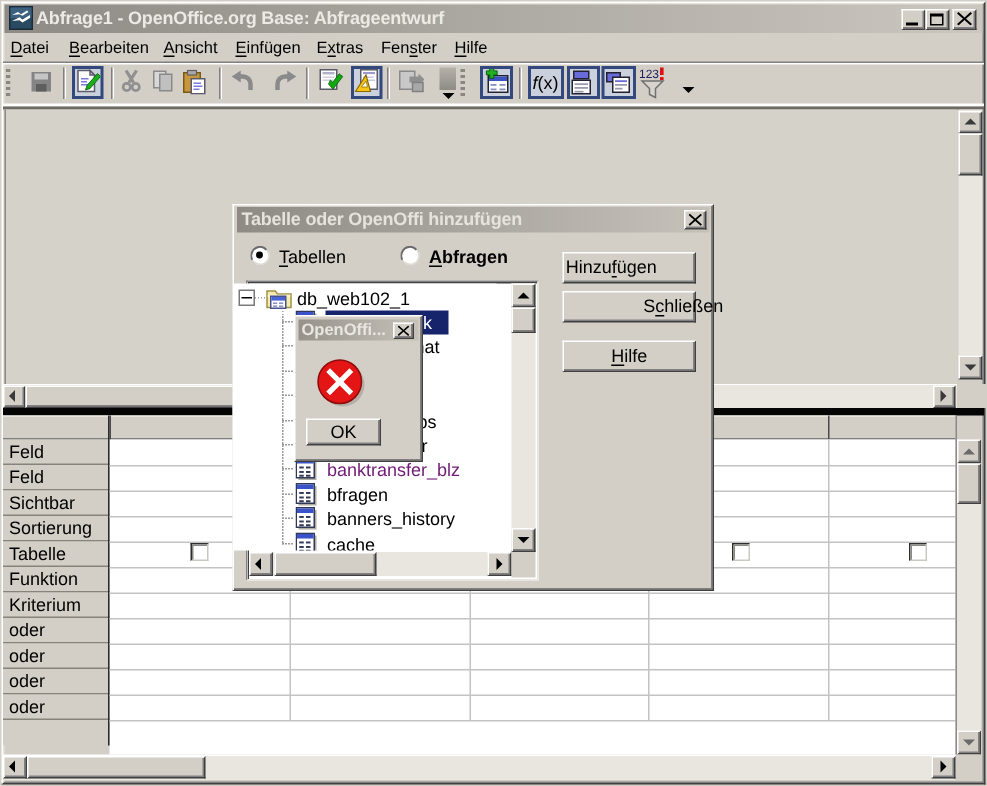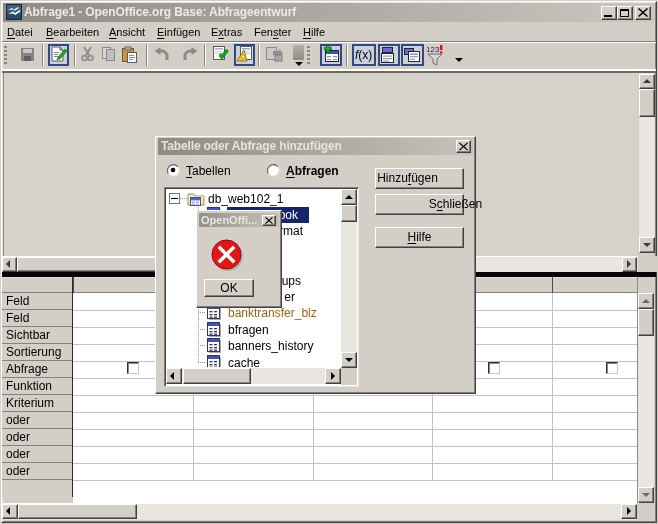--- a/index.html
+++ b/index.html
@@ -171,21 +171,21 @@
 <div class="a" style="left:73px;top:293px;width:564px;height:210px;background:#fff;"></div>
 <div class="a" style="left:2px;top:293px;width:71px;height:17px;background:#d3cfc7;border-bottom:1px solid #86837b;"></div>
 <div class="a tx" style="left:6px;top:293px;height:16px;line-height:16px;font-size:12px;">Feld</div>
 <div class="a" style="left:2px;top:310px;width:71px;height:17px;background:#d3cfc7;border-bottom:1px solid #86837b;"></div>
 <div class="a tx" style="left:6px;top:310px;height:16px;line-height:16px;font-size:12px;">Feld</div>
 <div class="a" style="left:2px;top:327px;width:71px;height:17px;background:#d3cfc7;border-bottom:1px solid #86837b;"></div>
 <div class="a tx" style="left:6px;top:327px;height:16px;line-height:16px;font-size:12px;">Sichtbar</div>
 <div class="a" style="left:2px;top:344px;width:71px;height:17px;background:#d3cfc7;border-bottom:1px solid #86837b;"></div>
 <div class="a tx" style="left:6px;top:344px;height:16px;line-height:16px;font-size:12px;">Sortierung</div>
 <div class="a" style="left:2px;top:361px;width:71px;height:17px;background:#d3cfc7;border-bottom:1px solid #86837b;"></div>
-<div class="a tx" style="left:6px;top:361px;height:16px;line-height:16px;font-size:12px;">Abfrage</div>
+<div class="a tx" style="left:6px;top:361px;height:16px;line-height:16px;font-size:12px;">Tabelle</div>
 <div class="a" style="left:2px;top:378px;width:71px;height:17px;background:#d3cfc7;border-bottom:1px solid #86837b;"></div>
 <div class="a tx" style="left:6px;top:378px;height:16px;line-height:16px;font-size:12px;">Funktion</div>
 <div class="a" style="left:2px;top:395px;width:71px;height:17px;background:#d3cfc7;border-bottom:1px solid #86837b;"></div>
 <div class="a tx" style="left:6px;top:395px;height:16px;line-height:16px;font-size:12px;">Kriterium</div>
 <div class="a" style="left:2px;top:412px;width:71px;height:17px;background:#d3cfc7;border-bottom:1px solid #86837b;"></div>
 <div class="a tx" style="left:6px;top:412px;height:16px;line-height:16px;font-size:12px;">oder</div>
 <div class="a" style="left:2px;top:429px;width:71px;height:17px;background:#d3cfc7;border-bottom:1px solid #86837b;"></div>
 <div class="a tx" style="left:6px;top:429px;height:16px;line-height:16px;font-size:12px;">oder</div>
 <div class="a" style="left:2px;top:446px;width:71px;height:17px;background:#d3cfc7;border-bottom:1px solid #86837b;"></div>
 <div class="a tx" style="left:6px;top:446px;height:16px;line-height:16px;font-size:12px;">oder</div>
@@ -221,40 +221,40 @@
 <div class="a" style="left:638px;top:503px;width:16px;height:17px;background:#d3cfc7;"></div>
 <div class="a" style="left:2px;top:503px;width:635px;height:1px;background:#fff;"></div>
 <div class="a" style="left:2px;top:504px;width:635px;height:16px;background:#e9e6e0;"></div>
 <div class="a rz" style="left:2px;top:504px;width:16px;height:15px;"></div>
 <div class="a tri" style="left:6px;top:507px;border-top:4px solid transparent;border-bottom:4px solid transparent;border-right:4px solid #000;"></div>
 <div class="a rz" style="left:18px;top:504px;width:119px;height:15px;"></div>
 <div class="a rz" style="left:621px;top:504px;width:16px;height:15px;"></div>
 <div class="a tri" style="left:627px;top:507px;border-top:4px solid transparent;border-bottom:4px solid transparent;border-left:4px solid #000;"></div>
 <div class="a" style="left:155px;top:136px;width:321px;height:258px;background:#d3cfc7;border:1px solid;border-color:#fff #404040 #404040 #fff;box-shadow:inset -1px -1px 0 #808080;"></div>
 <div class="a" style="left:158px;top:138px;width:315px;height:17px;background:linear-gradient(to right,#8e8b85,#c6c2ba);"></div>
-<div class="a tx" style="left:161px;top:138px;height:17px;line-height:17px;font-size:12px;font-weight:bold;color:#e6e3dd;letter-spacing:-0.15px;">Tabelle oder Abfrage hinzufügen</div>
+<div class="a tx" style="left:161px;top:138px;height:17px;line-height:17px;font-size:12px;font-weight:bold;color:#e6e3dd;letter-spacing:-0.15px;">Tabelle oder OpenOffi hinzufügen</div>
 <div class="a rz" style="left:456px;top:140px;width:15px;height:13px;"></div>
 <svg class="a" style="left:459px;top:142px;" width="9" height="9" viewBox="0 0 10 9">
     <path d="M1 0 L5 3.6 L9 0 L10 1 L6 4.5 L10 8 L9 9 L5 5.4 L1 9 L0 8 L4 4.5 L0 1 Z" fill="#000"></path>
   </svg>
 <svg class="a" style="left:167px;top:164px;" width="13" height="13" viewBox="0 0 13 13">
     <circle cx="6.5" cy="6.5" r="5.6" fill="#fff"></circle>
     <path d="M1.2 9.2 a5.6 5.6 0 0 1 0 -5.4 a5.6 5.6 0 0 1 9.4 -1.2" fill="none" stroke="#6a6a6a" stroke-width="1.3"></path>
     <path d="M11.8 3.8 a5.6 5.6 0 0 1 -0.2 5.6 a5.6 5.6 0 0 1 -9 1.2" fill="none" stroke="#dedbd4" stroke-width="1.3"></path>
     <circle cx="6" cy="6" r="2.3" fill="#000"></circle>
   </svg>
 <div class="a tx" style="left:186px;top:164px;height:14px;line-height:14px;font-size:12px;"><u>T</u>abellen</div>
 <svg class="a" style="left:267px;top:164px;" width="13" height="13" viewBox="0 0 13 13">
     <circle cx="6.5" cy="6.5" r="5.6" fill="#fff"></circle>
     <path d="M1.2 9.2 a5.6 5.6 0 0 1 0 -5.4 a5.6 5.6 0 0 1 9.4 -1.2" fill="none" stroke="#6a6a6a" stroke-width="1.3"></path>
     <path d="M11.8 3.8 a5.6 5.6 0 0 1 -0.2 5.6 a5.6 5.6 0 0 1 -9 1.2" fill="none" stroke="#dedbd4" stroke-width="1.3"></path>
   </svg>
 <div class="a tx" style="left:286px;top:164px;height:14px;line-height:14px;font-size:12px;font-weight:bold;"><u>A</u>bfragen</div>
 <div class="a" style="left:164px;top:187px;width:195px;height:200px;background:#fff;border:1px solid;border-color:#808080 #e8e5df #e8e5df #808080;box-shadow:inset 1px 1px 0 #404040;"></div>
-<div class="a" style="left:166px;top:189px;width:175px;height:178px;overflow:hidden;background:#fff;">
+<div class="a" style="left:156px;top:189px;width:175px;height:178px;overflow:hidden;background:#fff;">
 <div class="a" style="left:32px;top:-138px;width:1px;height:0px;background:repeating-linear-gradient(to bottom,#9a9a9a 0 1px,transparent 1px 2px);"></div>
 <div class="a" style="left:32px;top:18px;width:1px;height:156px;background:repeating-linear-gradient(to bottom,#9a9a9a 0 1px,transparent 1px 2px);"></div>
 <div class="a" style="left:32px;top:25px;width:8px;height:1px;background:repeating-linear-gradient(to right,#9a9a9a 0 1px,transparent 1px 2px);"></div>
 <div class="a" style="left:32px;top:41px;width:8px;height:1px;background:repeating-linear-gradient(to right,#9a9a9a 0 1px,transparent 1px 2px);"></div>
 <div class="a" style="left:32px;top:58px;width:8px;height:1px;background:repeating-linear-gradient(to right,#9a9a9a 0 1px,transparent 1px 2px);"></div>
 <div class="a" style="left:32px;top:74px;width:8px;height:1px;background:repeating-linear-gradient(to right,#9a9a9a 0 1px,transparent 1px 2px);"></div>
 <div class="a" style="left:32px;top:91px;width:8px;height:1px;background:repeating-linear-gradient(to right,#9a9a9a 0 1px,transparent 1px 2px);"></div>
 <div class="a" style="left:32px;top:107px;width:8px;height:1px;background:repeating-linear-gradient(to right,#9a9a9a 0 1px,transparent 1px 2px);"></div>
 <div class="a" style="left:32px;top:123px;width:8px;height:1px;background:repeating-linear-gradient(to right,#9a9a9a 0 1px,transparent 1px 2px);"></div>
 <div class="a" style="left:32px;top:140px;width:8px;height:1px;background:repeating-linear-gradient(to right,#9a9a9a 0 1px,transparent 1px 2px);"></div>
@@ -351,21 +351,21 @@
       <rect x="2" y="2" width="12" height="13" fill="#b0aca4"></rect>
       <rect x="0.5" y="0.5" width="12" height="13" fill="#fff" stroke="#303858"></rect>
       <rect x="1" y="1" width="11" height="3" fill="#3b52c8"></rect>
       <rect x="2.5" y="6" width="3" height="1.3" fill="#303858"></rect>
       <rect x="7" y="6" width="3" height="1.3" fill="#303858"></rect>
       <rect x="2.5" y="9" width="3" height="1.3" fill="#303858"></rect>
       <rect x="7" y="9" width="3" height="1.3" fill="#303858"></rect>
       <rect x="2.5" y="11.5" width="3" height="1.3" fill="#303858"></rect>
       <rect x="7" y="11.5" width="3" height="1.3" fill="#303858"></rect>
     </svg>
-<div class="a tx" style="left:62px;top:116px;height:16px;line-height:16px;font-size:12px;color:#a16207;">banktransfer_blz</div>
+<div class="a tx" style="left:62px;top:116px;height:16px;line-height:16px;font-size:12px;color:#701a75;">banktransfer_blz</div>
 <svg class="a" style="left:41px;top:133px;" width="16" height="16" viewBox="0 0 16 16">
       <rect x="2" y="2" width="12" height="13" fill="#b0aca4"></rect>
       <rect x="0.5" y="0.5" width="12" height="13" fill="#fff" stroke="#303858"></rect>
       <rect x="1" y="1" width="11" height="3" fill="#3b52c8"></rect>
       <rect x="2.5" y="6" width="3" height="1.3" fill="#303858"></rect>
       <rect x="7" y="6" width="3" height="1.3" fill="#303858"></rect>
       <rect x="2.5" y="9" width="3" height="1.3" fill="#303858"></rect>
       <rect x="7" y="9" width="3" height="1.3" fill="#303858"></rect>
       <rect x="2.5" y="11.5" width="3" height="1.3" fill="#303858"></rect>
       <rect x="7" y="11.5" width="3" height="1.3" fill="#303858"></rect>

